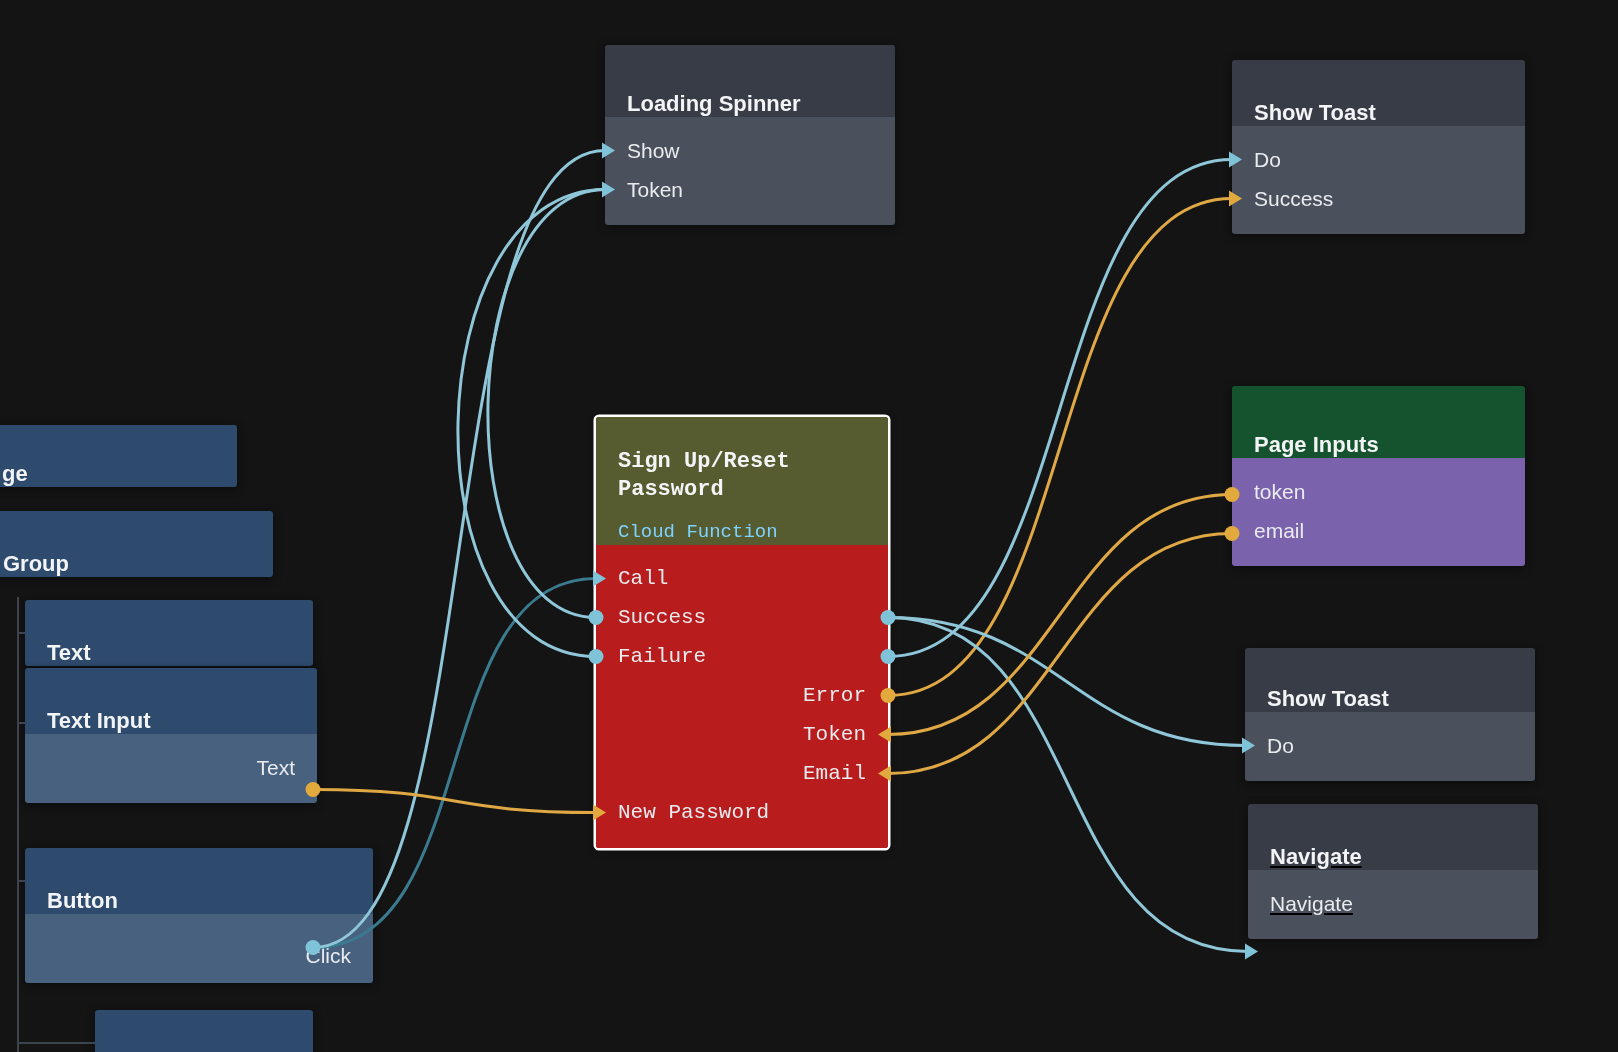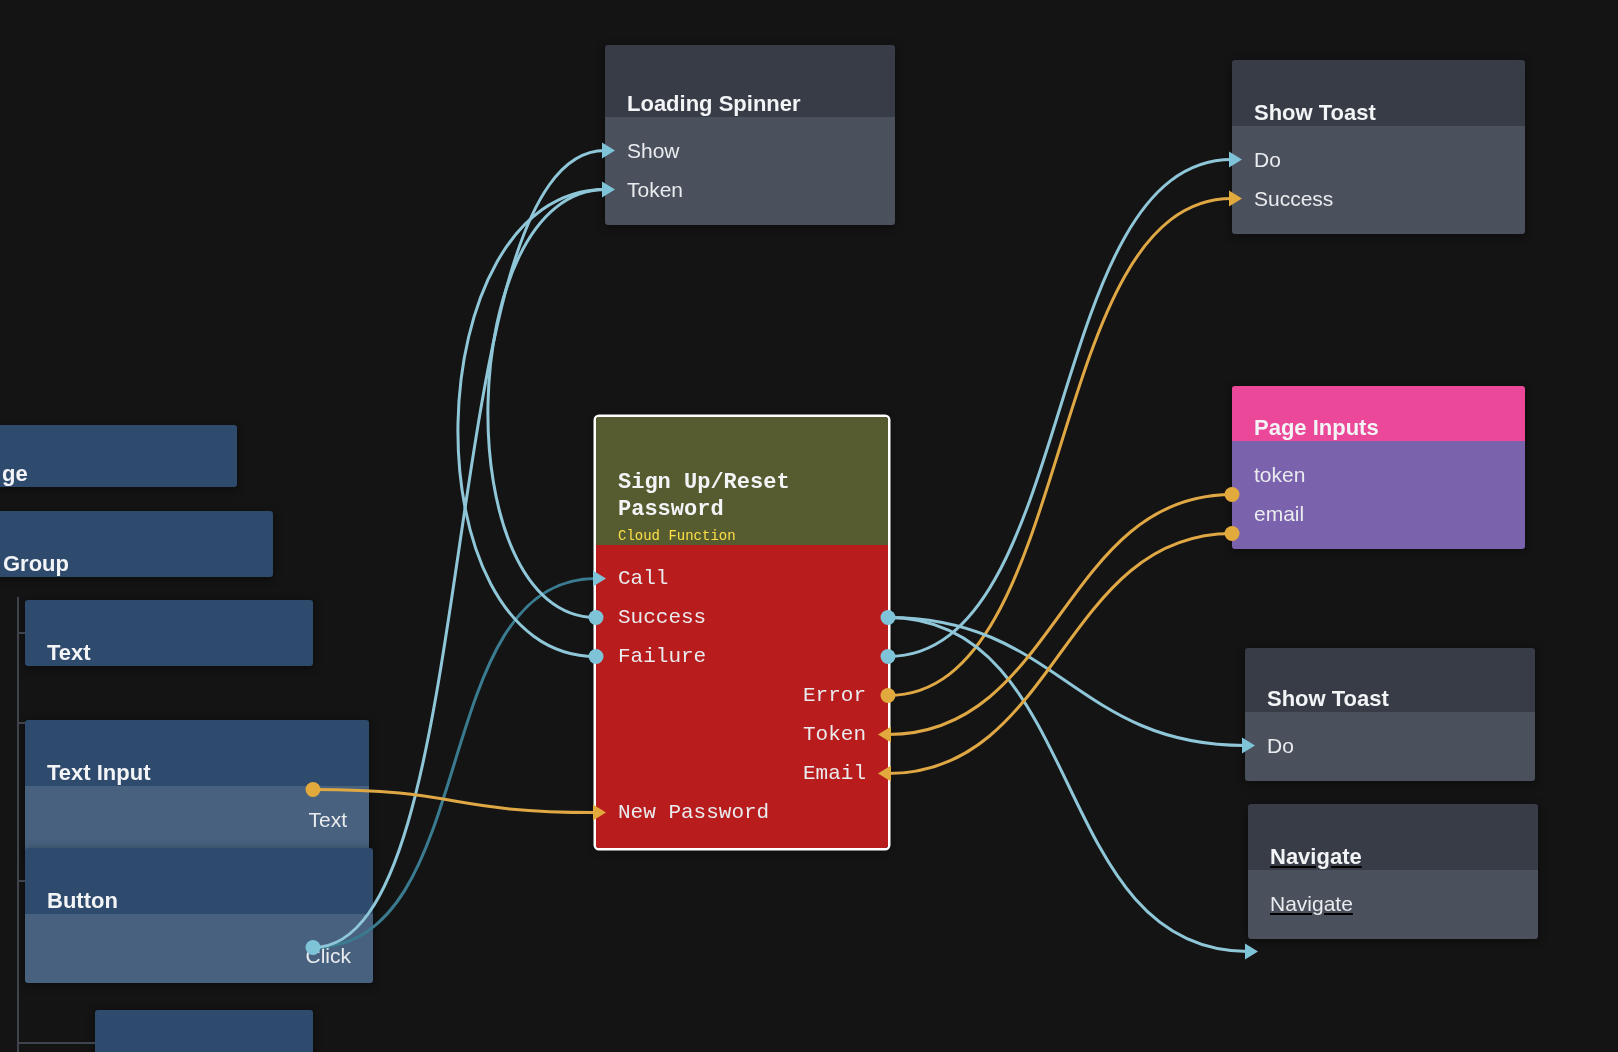--- a/index.html
+++ b/index.html
@@ -5,21 +5,21 @@
   * { margin:0; padding:0; box-sizing:border-box; }
   html,body { background:#141414; }
   body { font-family:"Liberation Sans", sans-serif; overflow:hidden; }
   #canvas { position:relative; width:1618px; height:1052px; overflow:hidden; background:#141414; }
   .node { position:absolute; border-radius:3px; z-index:1; box-shadow:0 2px 10px rgba(0,0,0,.45); }
   .node.selected { box-shadow:0 0 0 2.5px #ffffff, 0 2px 10px rgba(0,0,0,.45);font-family:Liberation Mono, monospace; }
   .node-header { display:flex; flex-direction:column; justify-content:flex-end;
                  padding-left:22px; padding-right:16px; border-radius:3px 3px 0 0; }
   .node-only-header .node-header { border-radius:3px; }
   .node-title { font-size:22px; font-weight:700; color:#f3f4f6; line-height:1.25; }
-  .node-subtitle { font-size:14px; font-weight:400; color:#fde047; line-height:1.3; margin-top:3px; }
+  .node-subtitle { font-size:19px; font-weight:400; color:#7dd3fc; line-height:1.3; margin-top:17px; }
   .node-body { border-radius:0 0 3px 3px; }
   .node-row { height:39px; line-height:39px; font-size:21px; color:#e9ebee; padding:0 22px;
               white-space:nowrap; }
   .node-row.right { text-align:right; }
   #edges { position:absolute; left:0; top:0; z-index:2; pointer-events:none; }
 </style>
 </head>
 <body style="background: rgb(20, 20, 20);">
 
 <div id="canvas" style="background: rgb(20, 20, 20);">
@@ -68,21 +68,21 @@
     <div class="node node-only-header" style="left: -40px; top: 511px; width: 313px;">
       <div class="node-header" style="height: 66px; background: rgb(46, 74, 109); padding-left: 43px;">
         <div class="node-title">Group</div>
       </div>
     </div>
     <div class="node node-only-header" style="left: 25px; top: 600px; width: 288px;">
       <div class="node-header" style="height: 66px; background: rgb(46, 74, 109);">
         <div class="node-title">Text</div>
       </div>
     </div>
-    <div class="node" style="left: 25px; top: 720px; width: 344px;">
+    <div class="node" style="left: 25px; top: 668px; width: 292px;">
       <div class="node-header" style="height: 66px; background: rgb(46, 74, 109);">
         <div class="node-title">Text Input</div>
       </div>
       <div class="node-body" style="background: rgb(71, 97, 127); height: 69px; padding-top: 14px;">
         <div class="node-row right">Text</div>
       </div>
     </div>
     <div class="node" style="left: 25px; top: 848px; width: 348px;">
       <div class="node-header" style="height: 66px; background: rgb(46, 74, 109);">
         <div class="node-title">Button</div>
@@ -108,21 +108,21 @@
     <div class="node" style="left: 1232px; top: 60px; width: 293px;">
       <div class="node-header" style="height: 66px; background: rgb(55, 60, 70);">
         <div class="node-title">Show Toast</div>
       </div>
       <div class="node-body" style="background: rgb(74, 80, 92); height: 108px; padding-top: 14px;">
         <div class="node-row left">Do</div>
         <div class="node-row left">Success</div>
       </div>
     </div>
     <div class="node" style="left: 1232px; top: 386px; width: 293px;">
-      <div class="node-header" style="height: 55px; background: #ec4899;">
+      <div class="node-header" style="height: 72px; background: #14532d;">
         <div class="node-title">Page Inputs</div>
       </div>
       <div class="node-body" style="background: rgb(123, 98, 173); height: 108px; padding-top: 14px;">
         <div class="node-row left">token</div>
         <div class="node-row left">email</div>
       </div>
     </div>
     <div class="node" style="left: 1245px; top: 648px; width: 290px;">
       <div class="node-header" style="height: 64px; background: rgb(55, 60, 70);">
         <div class="node-title">Show Toast</div>

